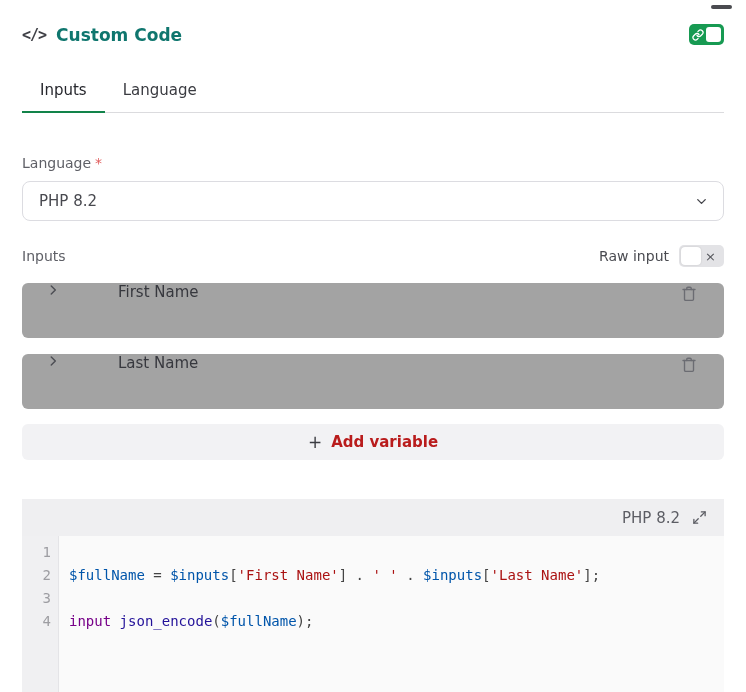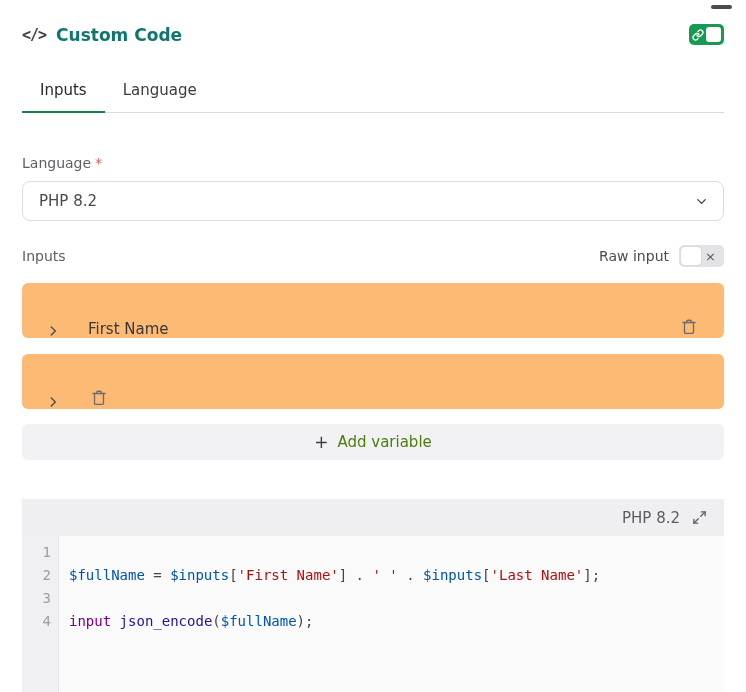--- a/index.html
+++ b/index.html
@@ -41,32 +41,32 @@
   .raw { display:flex; align-items:center; gap:10px; }
   .raw .rlbl { font-size:14px; color:#4a4b51; }
   .toggle-off { width:45px; height:22px; background:#e3e3e6; border-radius:5px;
     display:flex; align-items:center; justify-content:space-between; padding:0 2px; cursor:pointer; }
   .toggle-off .knob2 { width:20px; height:18px; background:#fff; border-radius:4px;
     box-shadow:0 0 2px rgba(0,0,0,.15); }
   .toggle-off .x { font-size:13px; color:#55565c; margin-right:6px; line-height:1; }
 
   
   .vars { margin:0 22px; }
-  .var-row { height:55px; background:#fdba74; border-radius:6px; margin-top:16px;
-    display:flex; align-items:flex-end; padding:0 24px; cursor:pointer; }
+  .var-row { height:55px; background:#a3a3a3; border-radius:6px; margin-top:16px;
+    display:flex; align-items:flex-start; padding:0 24px; cursor:pointer;gap:30px; }
   .var-row .chev { display:flex; margin-right:28px; }
   .var-row .vname { flex:1; font-size:15px; color:#37383e; }
   .trash-btn { background:none; border:none; cursor:pointer; display:flex; padding:2px; }
 
   
   .add-btn { margin:15px 22px 0 22px; width:702px; height:36px; background:#f2f2f4;
     border:none; border-radius:6px; display:flex; align-items:center; justify-content:center;
     gap:9px; cursor:pointer; font-family:inherit; }
   .add-btn .plus { font-size:17px; color:#3b3c42; line-height:1; }
-  .add-btn .albl { font-size:15px; font-weight:400; color:#4d7c0f;text-align:right; }
+  .add-btn .albl { font-size:15px; font-weight:700; color:#b91c1c;text-align:right; }
 
   
   .editor { margin:39px 22px 0 22px; }
   .editor-head { height:37px; background:#efeff1; display:flex; align-items:center;
     justify-content:flex-end; gap:11px; padding:0 16px; }
   .editor-head .elang { font-size:15px; color:#5c5d64; }
   .expand-btn { background:none; border:none; cursor:pointer; display:flex; padding:1px; }
   .editor-body { min-height:174px; padding-top:5px; cursor:text;
     font-family:"DejaVu Sans Mono","Liberation Mono",monospace; font-size:14px;
     background:linear-gradient(90deg,#f0f0f2 0,#f0f0f2 36px,#e4e4e7 36px,#e4e4e7 37px,#fafafa 37px); }
@@ -142,20 +142,21 @@
         </svg>
       </button>
     </div>
 
     <div class="var-row">
       <span class="chev">
         <svg width="14" height="14" viewBox="0 0 24 24" fill="none" stroke="#4c4d53" stroke-width="2.4" stroke-linecap="round" stroke-linejoin="round">
           <polyline points="9 5 16 12 9 19"></polyline>
         </svg>
       </span>
+      <span class="vname">Last Name</span>
       <button class="trash-btn">
         <svg width="18" height="18" viewBox="0 0 24 24" fill="none" stroke="#6b6c72" stroke-width="1.8" stroke-linecap="round" stroke-linejoin="round">
           <polyline points="4 6 20 6"></polyline>
           <path d="M18 6v13a1.5 1.5 0 0 1-1.5 1.5h-9A1.5 1.5 0 0 1 6 19V6"></path>
           <path d="M9 6V4.5A1.5 1.5 0 0 1 10.5 3h3A1.5 1.5 0 0 1 15 4.5V6"></path>
         </svg>
       </button>
     </div>
   </div>
 

